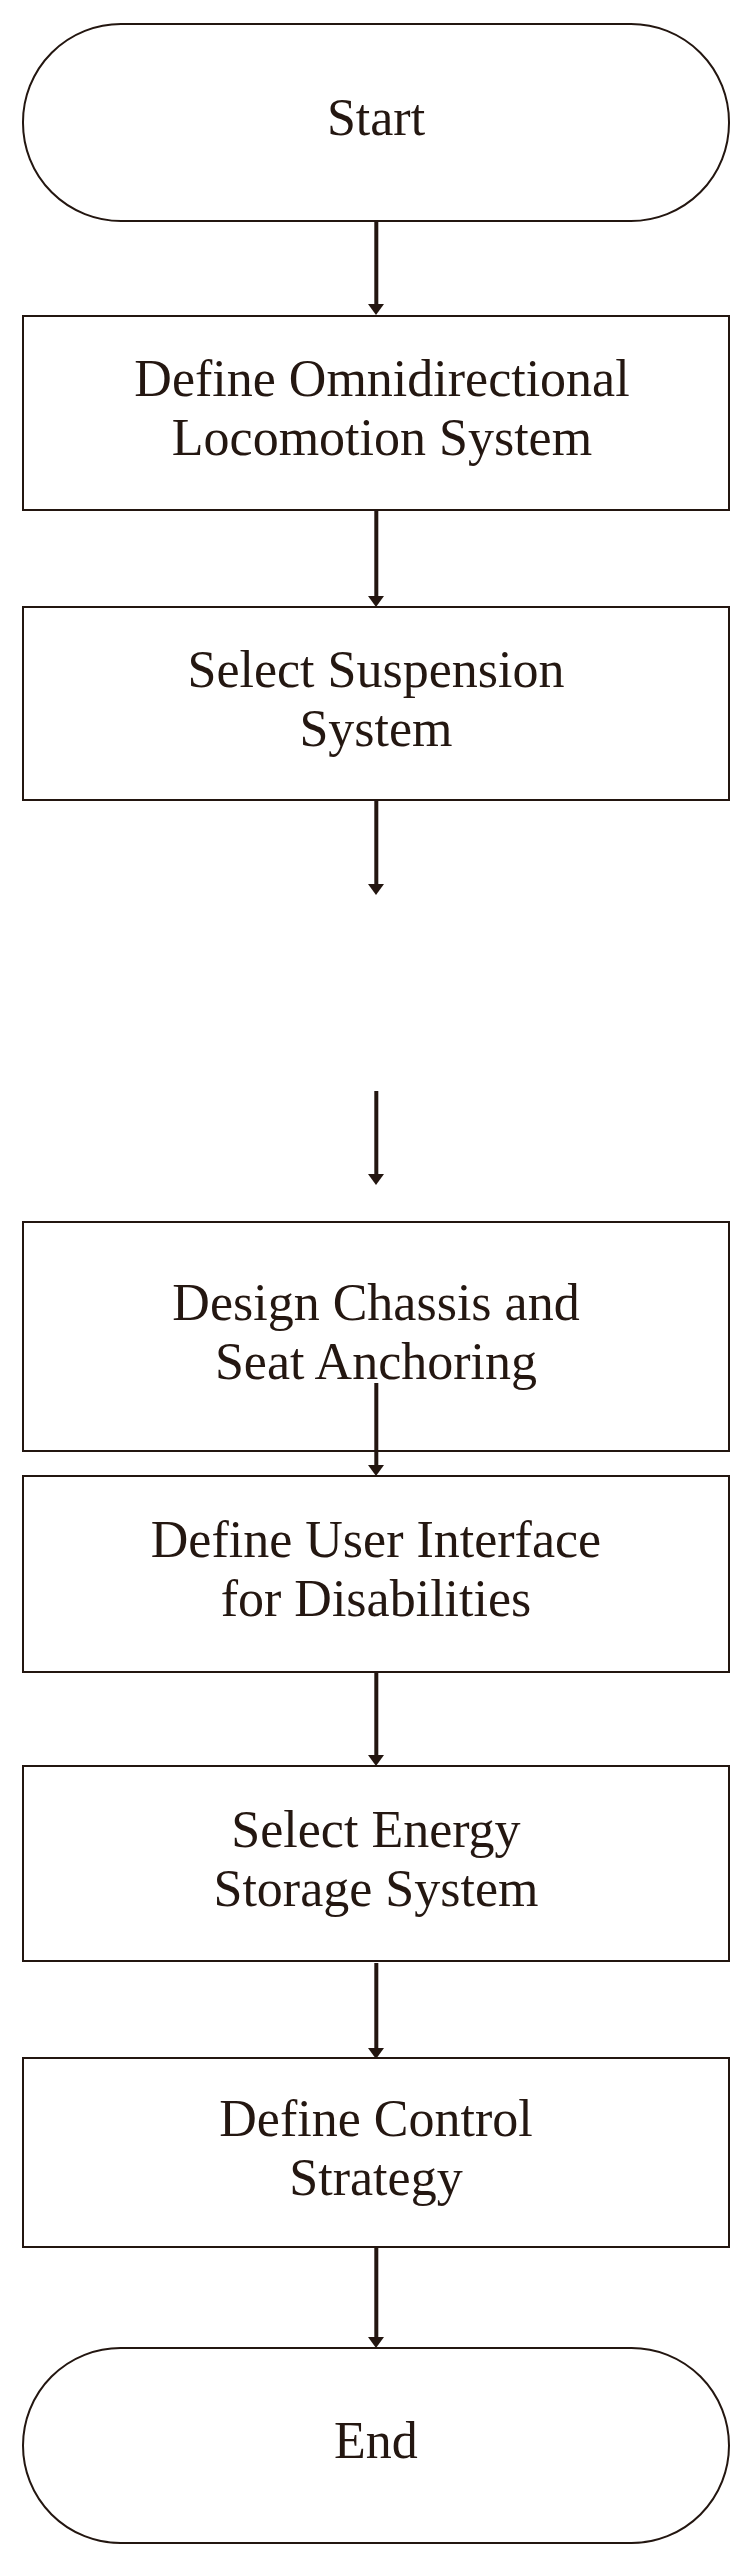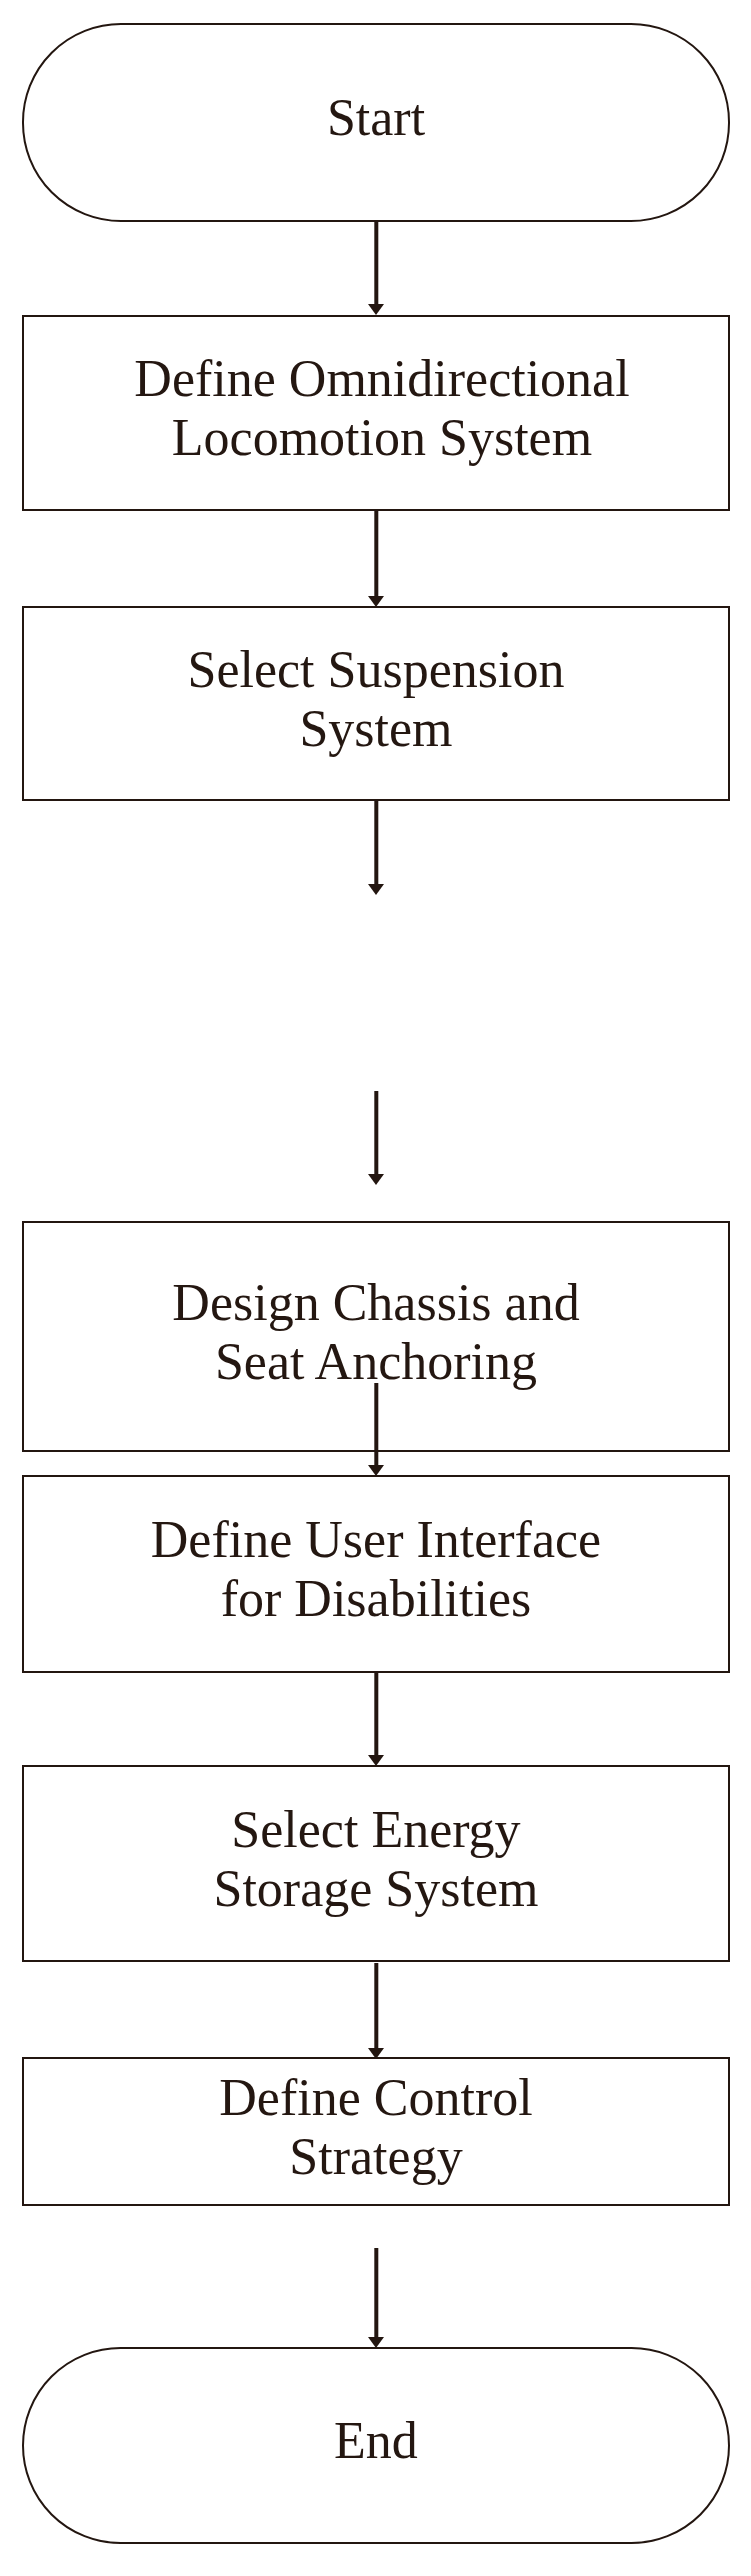--- a/index.html
+++ b/index.html
@@ -145,21 +145,21 @@
       <span>Select Energy</span>
       <span>Storage System</span>
     </div>
   </div>
 
   <div class="connector" style="top:1963px;height:95px;">
     <div class="stem"></div>
     <div class="head"></div>
   </div>
 
-  <div class="node process" style="top:2057px;height:149px;">
+  <div class="node process" style="top:2057px;height:191px;">
     <div class="label">
       <span>Define Control</span>
       <span>Strategy</span>
     </div>
   </div>
 
   <div class="connector" style="top:2248px;height:99px;">
     <div class="stem"></div>
     <div class="head"></div>
   </div>

